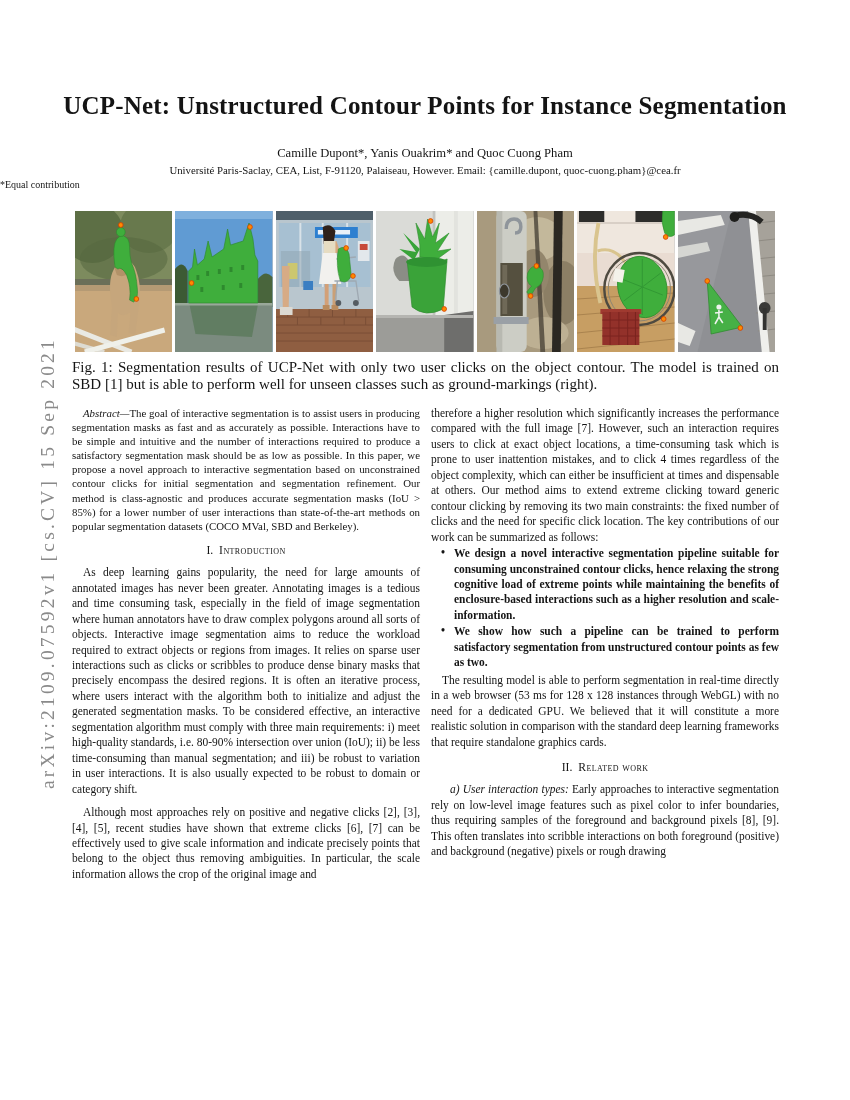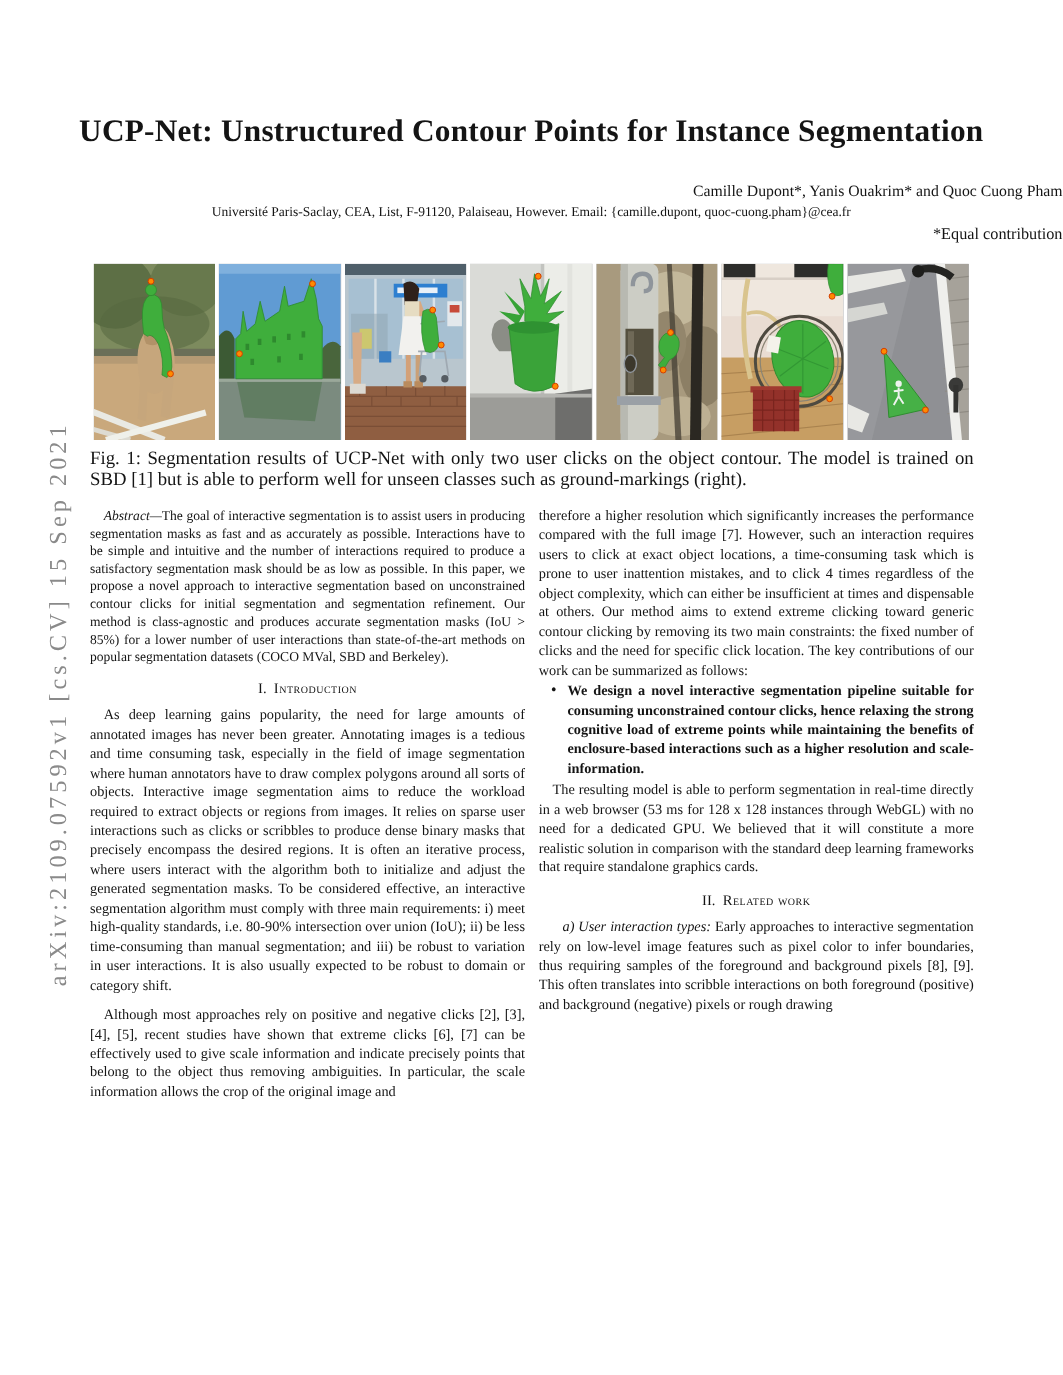--- a/index.html
+++ b/index.html
@@ -11,23 +11,23 @@
   .arxiv-banner{
     position:absolute;left:48px;top:563px;
     transform:translate(-50%,-50%) rotate(-90deg);
     white-space:nowrap;font-size:19.5px;letter-spacing:3.2px;color:#8a8a8a;
   }
   
   .paper-title{
     position:absolute;top:92px;left:0;width:100%;text-align:center;
     font-size:25px;font-weight:bold;letter-spacing:.2px;
   }
-  .authors-line{position:absolute;top:146px;left:0;width:100%;text-align:right;font-size:12.6px;}
+  .authors-line{position:absolute;top:146px;left:0;width:100%;text-align:center;font-size:12.6px;}
   .affiliation-line{position:absolute;top:164px;left:0;width:100%;text-align:center;font-size:10.8px;}
-  .equal-note{position:absolute;top:179px;left:0;width:100%;text-align:right;font-size:13px;}
+  .equal-note{position:absolute;top:179px;left:0;width:100%;text-align:left;font-size:10px;}
   
   .fig-strip{position:absolute;left:75px;top:211px;width:700px;height:141px;display:flex;gap:3px;}
   .fig-tile{flex:1;position:relative;overflow:hidden;background:#ccc;}
   .fig-tile svg{display:block;width:100%;height:100%;}
   .fig-caption{
     position:absolute;left:72px;top:359px;width:707px;
     font-size:15px;line-height:16.6px;text-align:justify;
   }
   
   .col{position:absolute;top:406px;width:348px;font-size:11.45px;line-height:15.45px;text-align:justify;}
@@ -254,20 +254,21 @@
 
   <p class="body-par">As deep learning gains popularity, the need for large amounts of annotated images has never been greater. Annotating images is a tedious and time consuming task, especially in the field of image segmentation where human annotators have to draw complex polygons around all sorts of objects. Interactive image segmentation aims to reduce the workload required to extract objects or regions from images. It relies on sparse user interactions such as clicks or scribbles to produce dense binary masks that precisely encompass the desired regions. It is often an iterative process, where users interact with the algorithm both to initialize and adjust the generated segmentation masks. To be considered effective, an interactive segmentation algorithm must comply with three main requirements: i) meet high-quality standards, i.e. 80-90% intersection over union (IoU); ii) be less time-consuming than manual segmentation; and iii) be robust to variation in user interactions. It is also usually expected to be robust to domain or category shift.</p>
   <p class="body-par gap">Although most approaches rely on positive and negative clicks [2], [3], [4], [5], recent studies have shown that extreme clicks [6], [7] can be effectively used to give scale information and indicate precisely points that belong to the object thus removing ambiguities. In particular, the scale information allows the crop of the original image and</p>
 </div>
 
 <div class="col col-right">
   <p class="body-par" style="text-indent:0">therefore a higher resolution which significantly increases the performance compared with the full image [7]. However, such an interaction requires users to click at exact object locations, a time-consuming task which is prone to user inattention mistakes, and to click 4 times regardless of the object complexity, which can either be insufficient at times and dispensable at others. Our method aims to extend extreme clicking toward generic contour clicking by removing its two main constraints: the fixed number of clicks and the need for specific click location. The key contributions of our work can be summarized as follows:</p>
 
   <ul class="bullet-list">
     <li>We design a novel interactive segmentation pipeline suitable for consuming unconstrained contour clicks, hence relaxing the strong cognitive load of extreme points while maintaining the benefits of enclosure-based interactions such as a higher resolution and scale-information.</li>
+    <li>We show how such a pipeline can be trained to perform satisfactory segmentation from unstructured contour points as few as two.</li>
   </ul>
 
   <p class="body-par" style="margin-top:2px">The resulting model is able to perform segmentation in real-time directly in a web browser (53 ms for 128 x 128 instances through WebGL) with no need for a dedicated GPU. We believed that it will constitute a more realistic solution in comparison with the standard deep learning frameworks that require standalone graphics cards.</p>
 
   <div class="sec-head"><span>II.</span>&nbsp;&nbsp;<span class="sc">Related work</span></div>
 
   <p class="inline-head-par"><span class="lead-label">a) User interaction types:</span> <span>Early approaches to interactive segmentation rely on low-level image features such as pixel color to infer boundaries, thus requiring samples of the foreground and background pixels [8], [9]. This often translates into scribble interactions on both foreground (positive) and background (negative) pixels or rough drawing</span></p>
 </div>
 
 </body></html>

